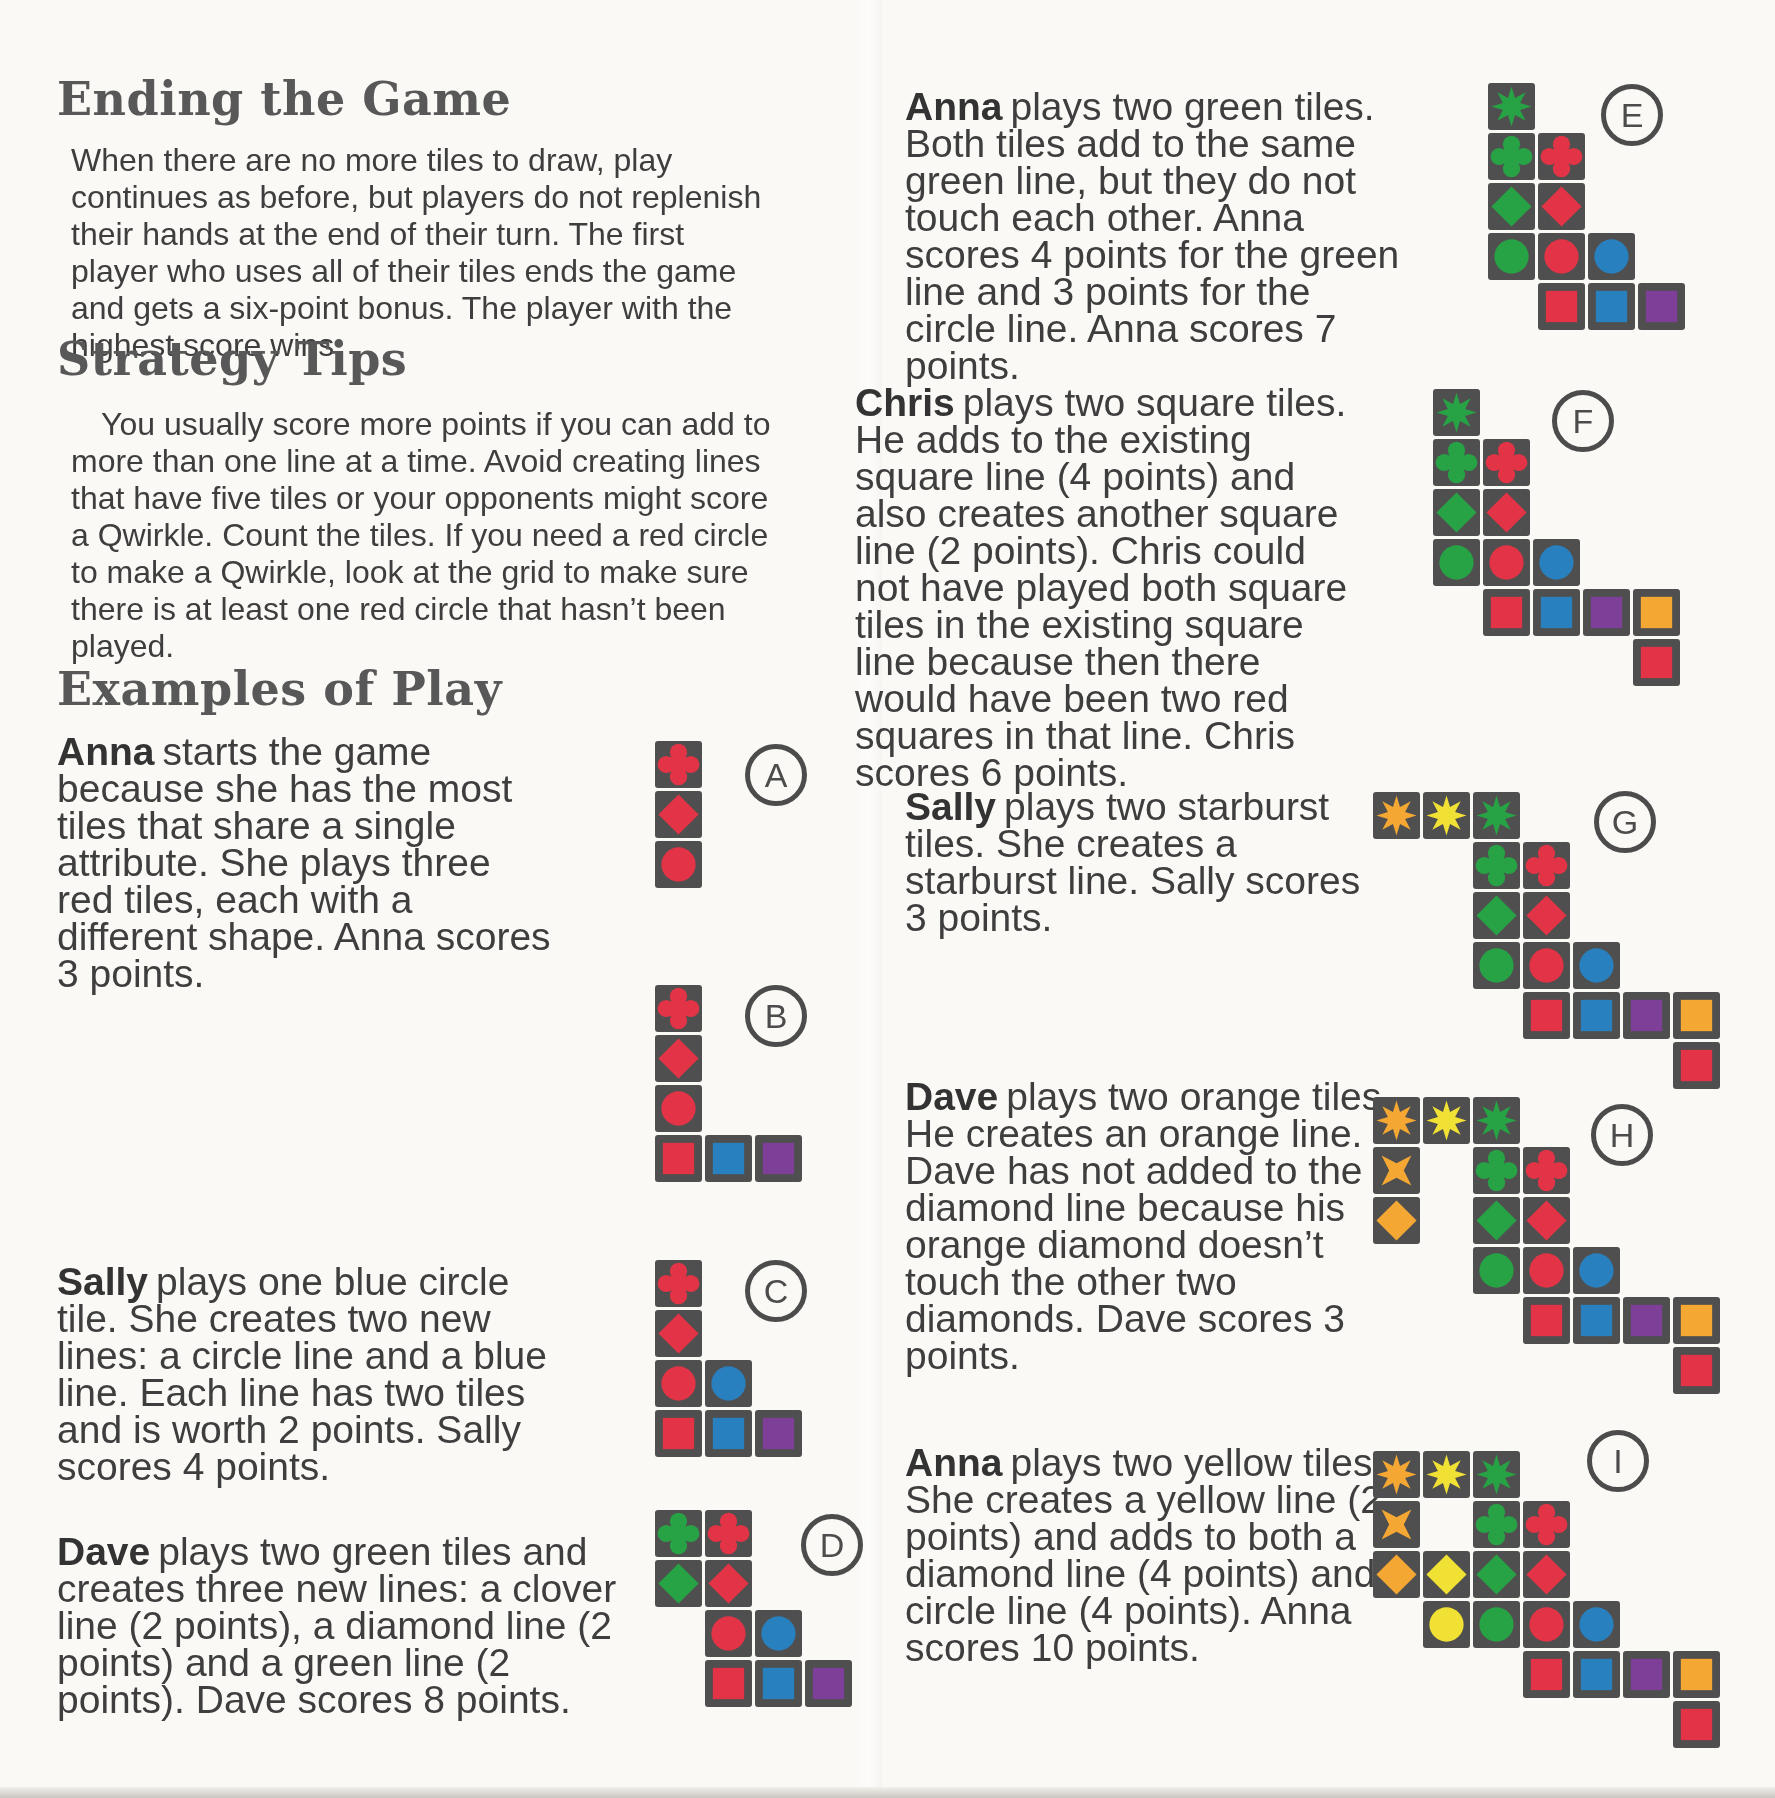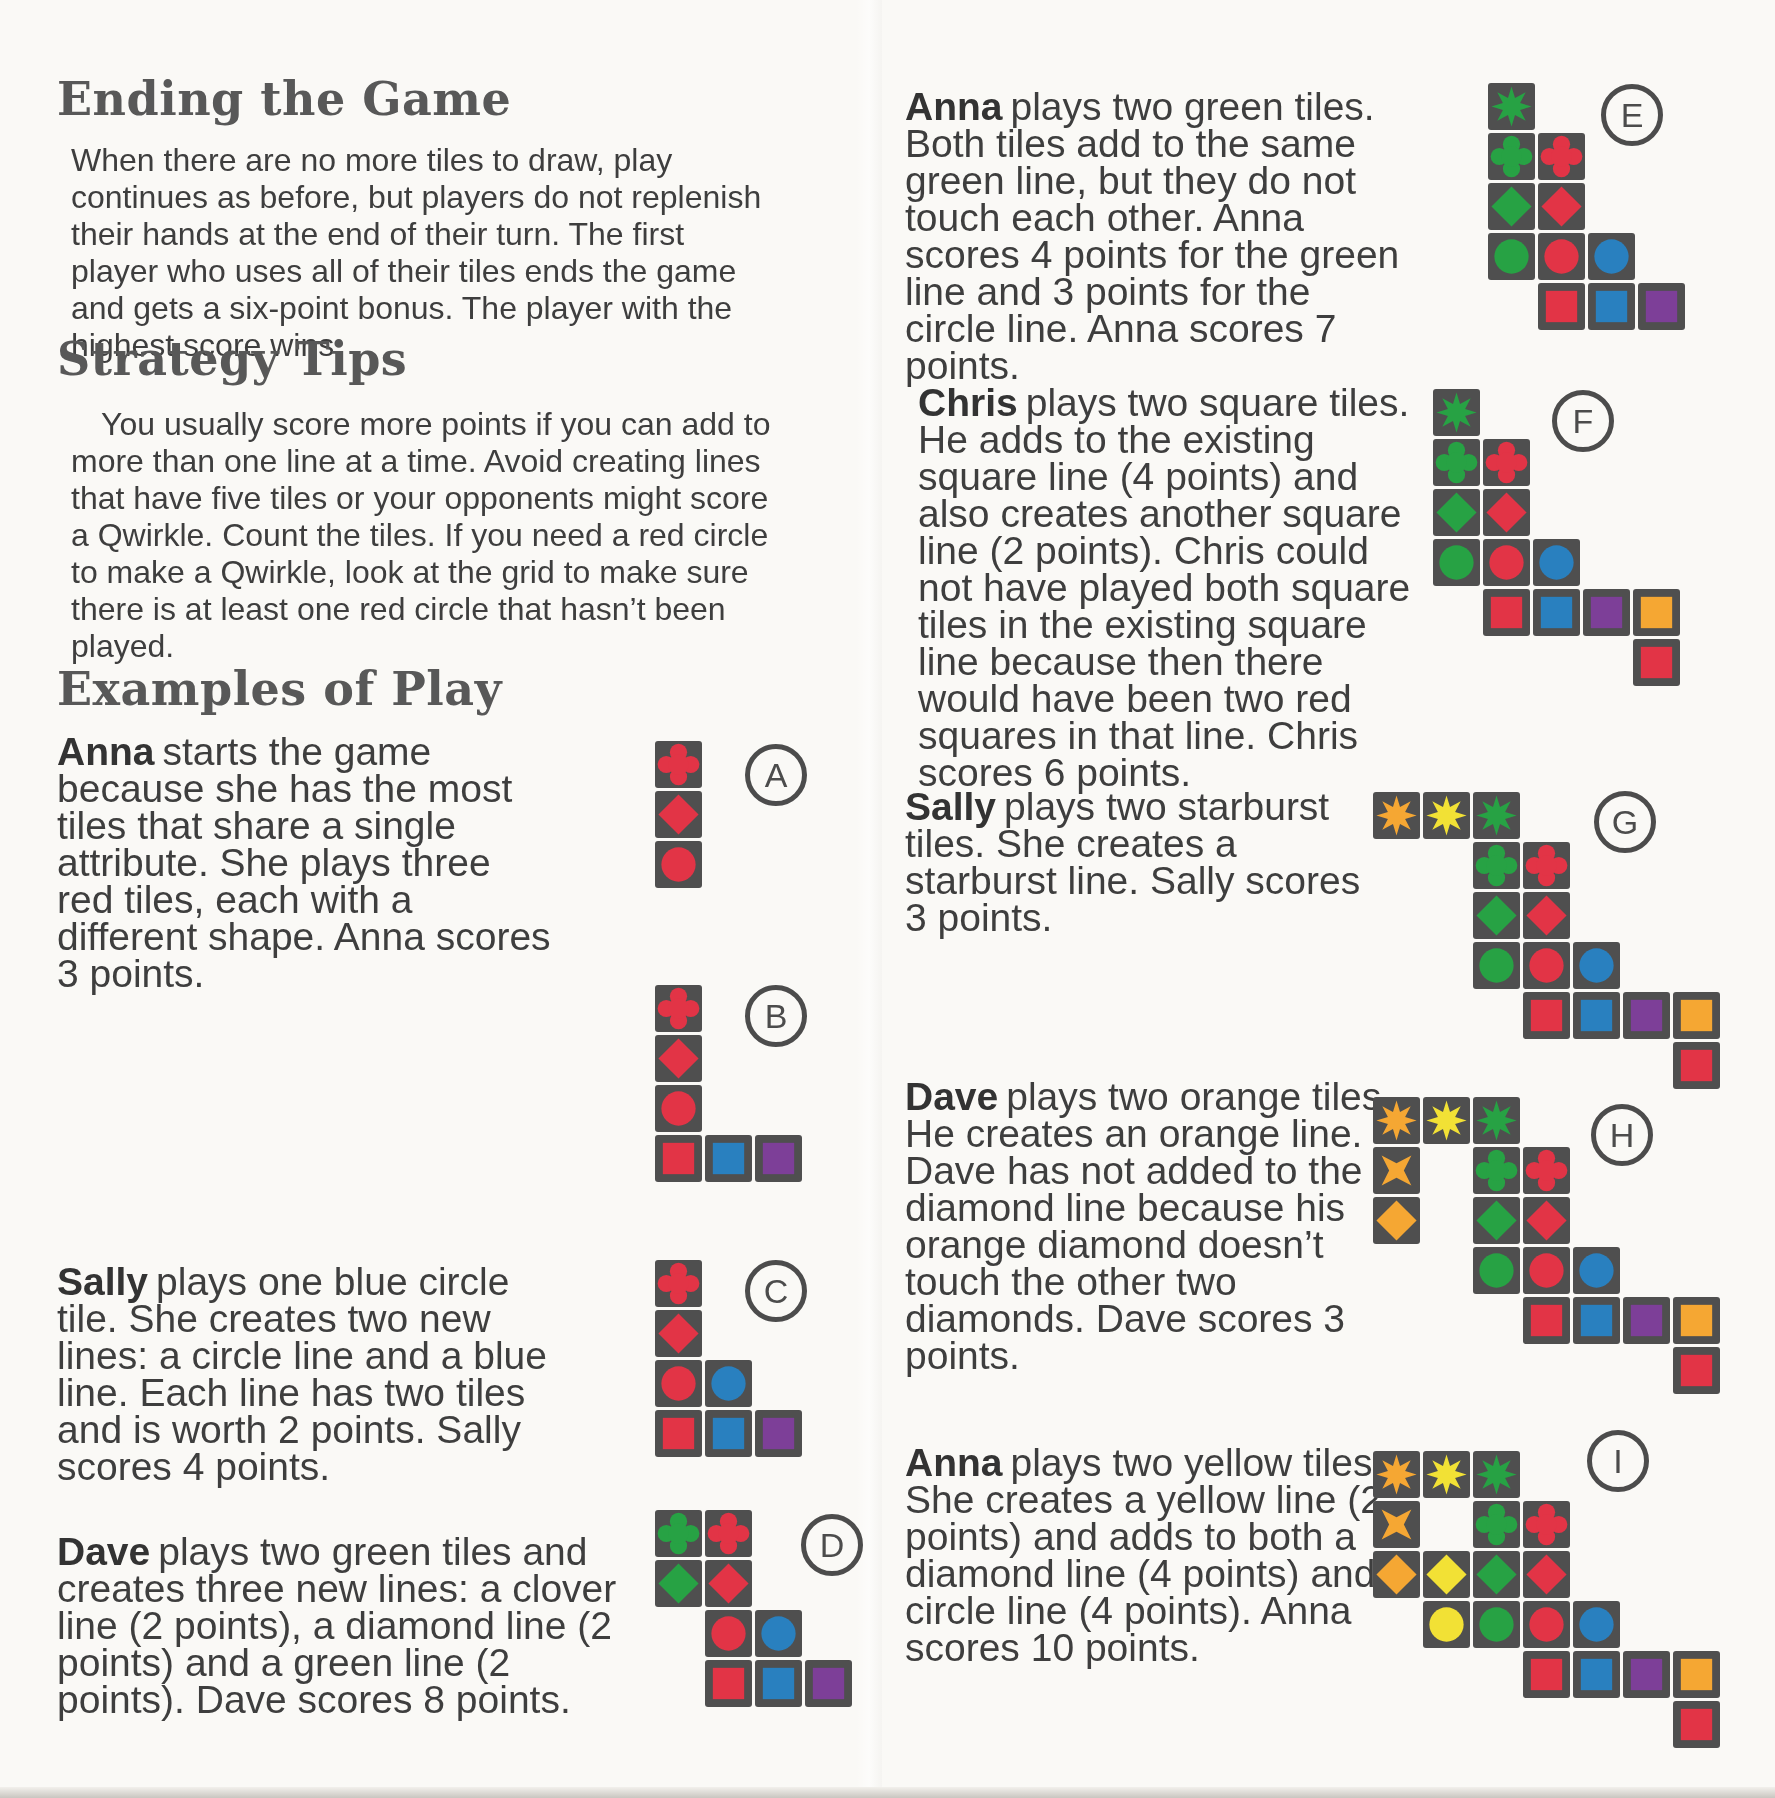--- a/index.html
+++ b/index.html
@@ -287,21 +287,21 @@
       <div class="qtile" style="grid-area: 5 / 4;">
         <svg xmlns="http://www.w3.org/2000/svg" width="47" height="47" viewBox="0 0 48 48">
           <rect x="8" y="8" width="32" height="32" fill="#7d3f98"></rect>
         </svg>
       </div>
     </div>
   <div class="qlabel" style="left:1601px;top:84px;">
       <span>E</span>
     </div>
 
-  <p class="ex" style="left:918px;top:384px;width:510px;"><b>Chris</b><span>plays two square tiles. He adds to the existing square line (4 points) and also creates another square line (2 points). Chris could not have played both square tiles in the existing square line because then there would have been two red squares in that line. Chris scores 6 points.</span></p>
+  <p class="ex" style="left:855px;top:384px;width:510px;"><b>Chris</b><span>plays two square tiles. He adds to the existing square line (4 points) and also creates another square line (2 points). Chris could not have played both square tiles in the existing square line because then there would have been two red squares in that line. Chris scores 6 points.</span></p>
   <div class="qgrid" style="left: 1433px; top: 389px; grid-template-columns: repeat(5, 47px); grid-template-rows: repeat(6, 47px);">
       <div class="qtile" style="grid-area: 1 / 1;">
         <svg xmlns="http://www.w3.org/2000/svg" width="47" height="47" viewBox="0 0 48 48">
           <polygon points="24.0,3.5 27.6,15.2 38.5,9.5 32.8,20.4 44.5,24.0 32.8,27.6 38.5,38.5 27.6,32.8 24.0,44.5 20.4,32.8 9.5,38.5 15.2,27.6 3.5,24.0 15.2,20.4 9.5,9.5 20.4,15.2" fill="#27a244"></polygon>
         </svg>
       </div>
       <div class="qtile" style="grid-area: 2 / 1;">
         <svg xmlns="http://www.w3.org/2000/svg" width="47" height="47" viewBox="0 0 48 48">
           <g fill="#27a244">
             <circle cx="24" cy="11.5" r="8.8"></circle>

